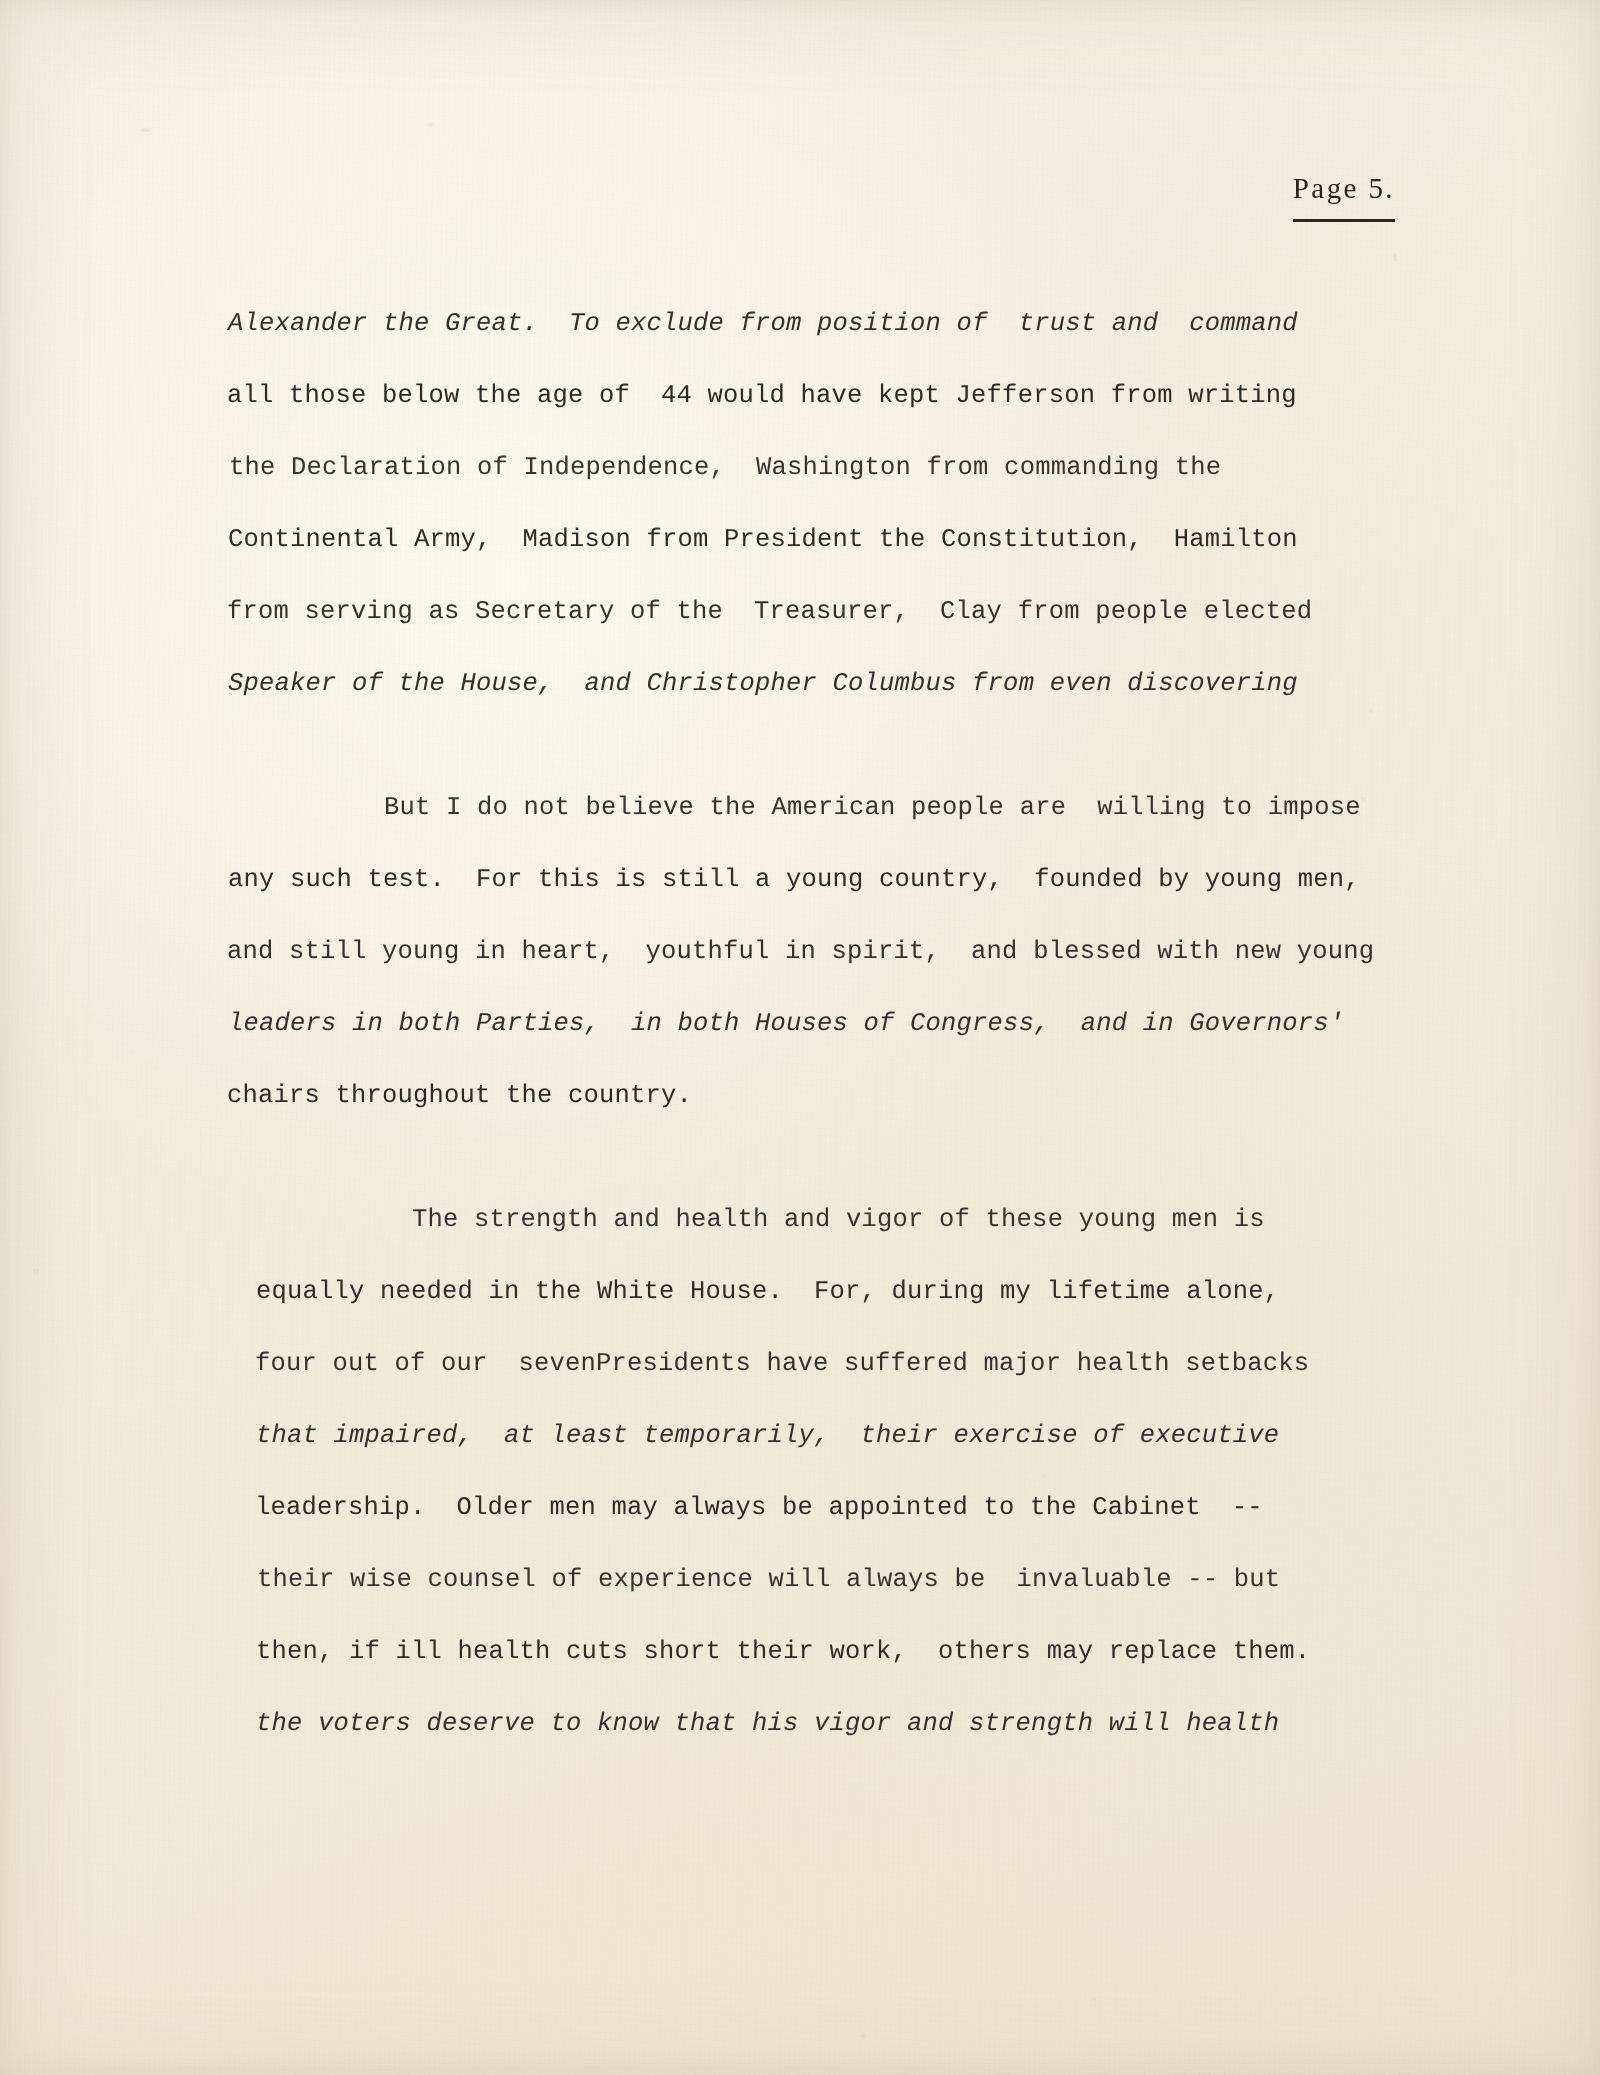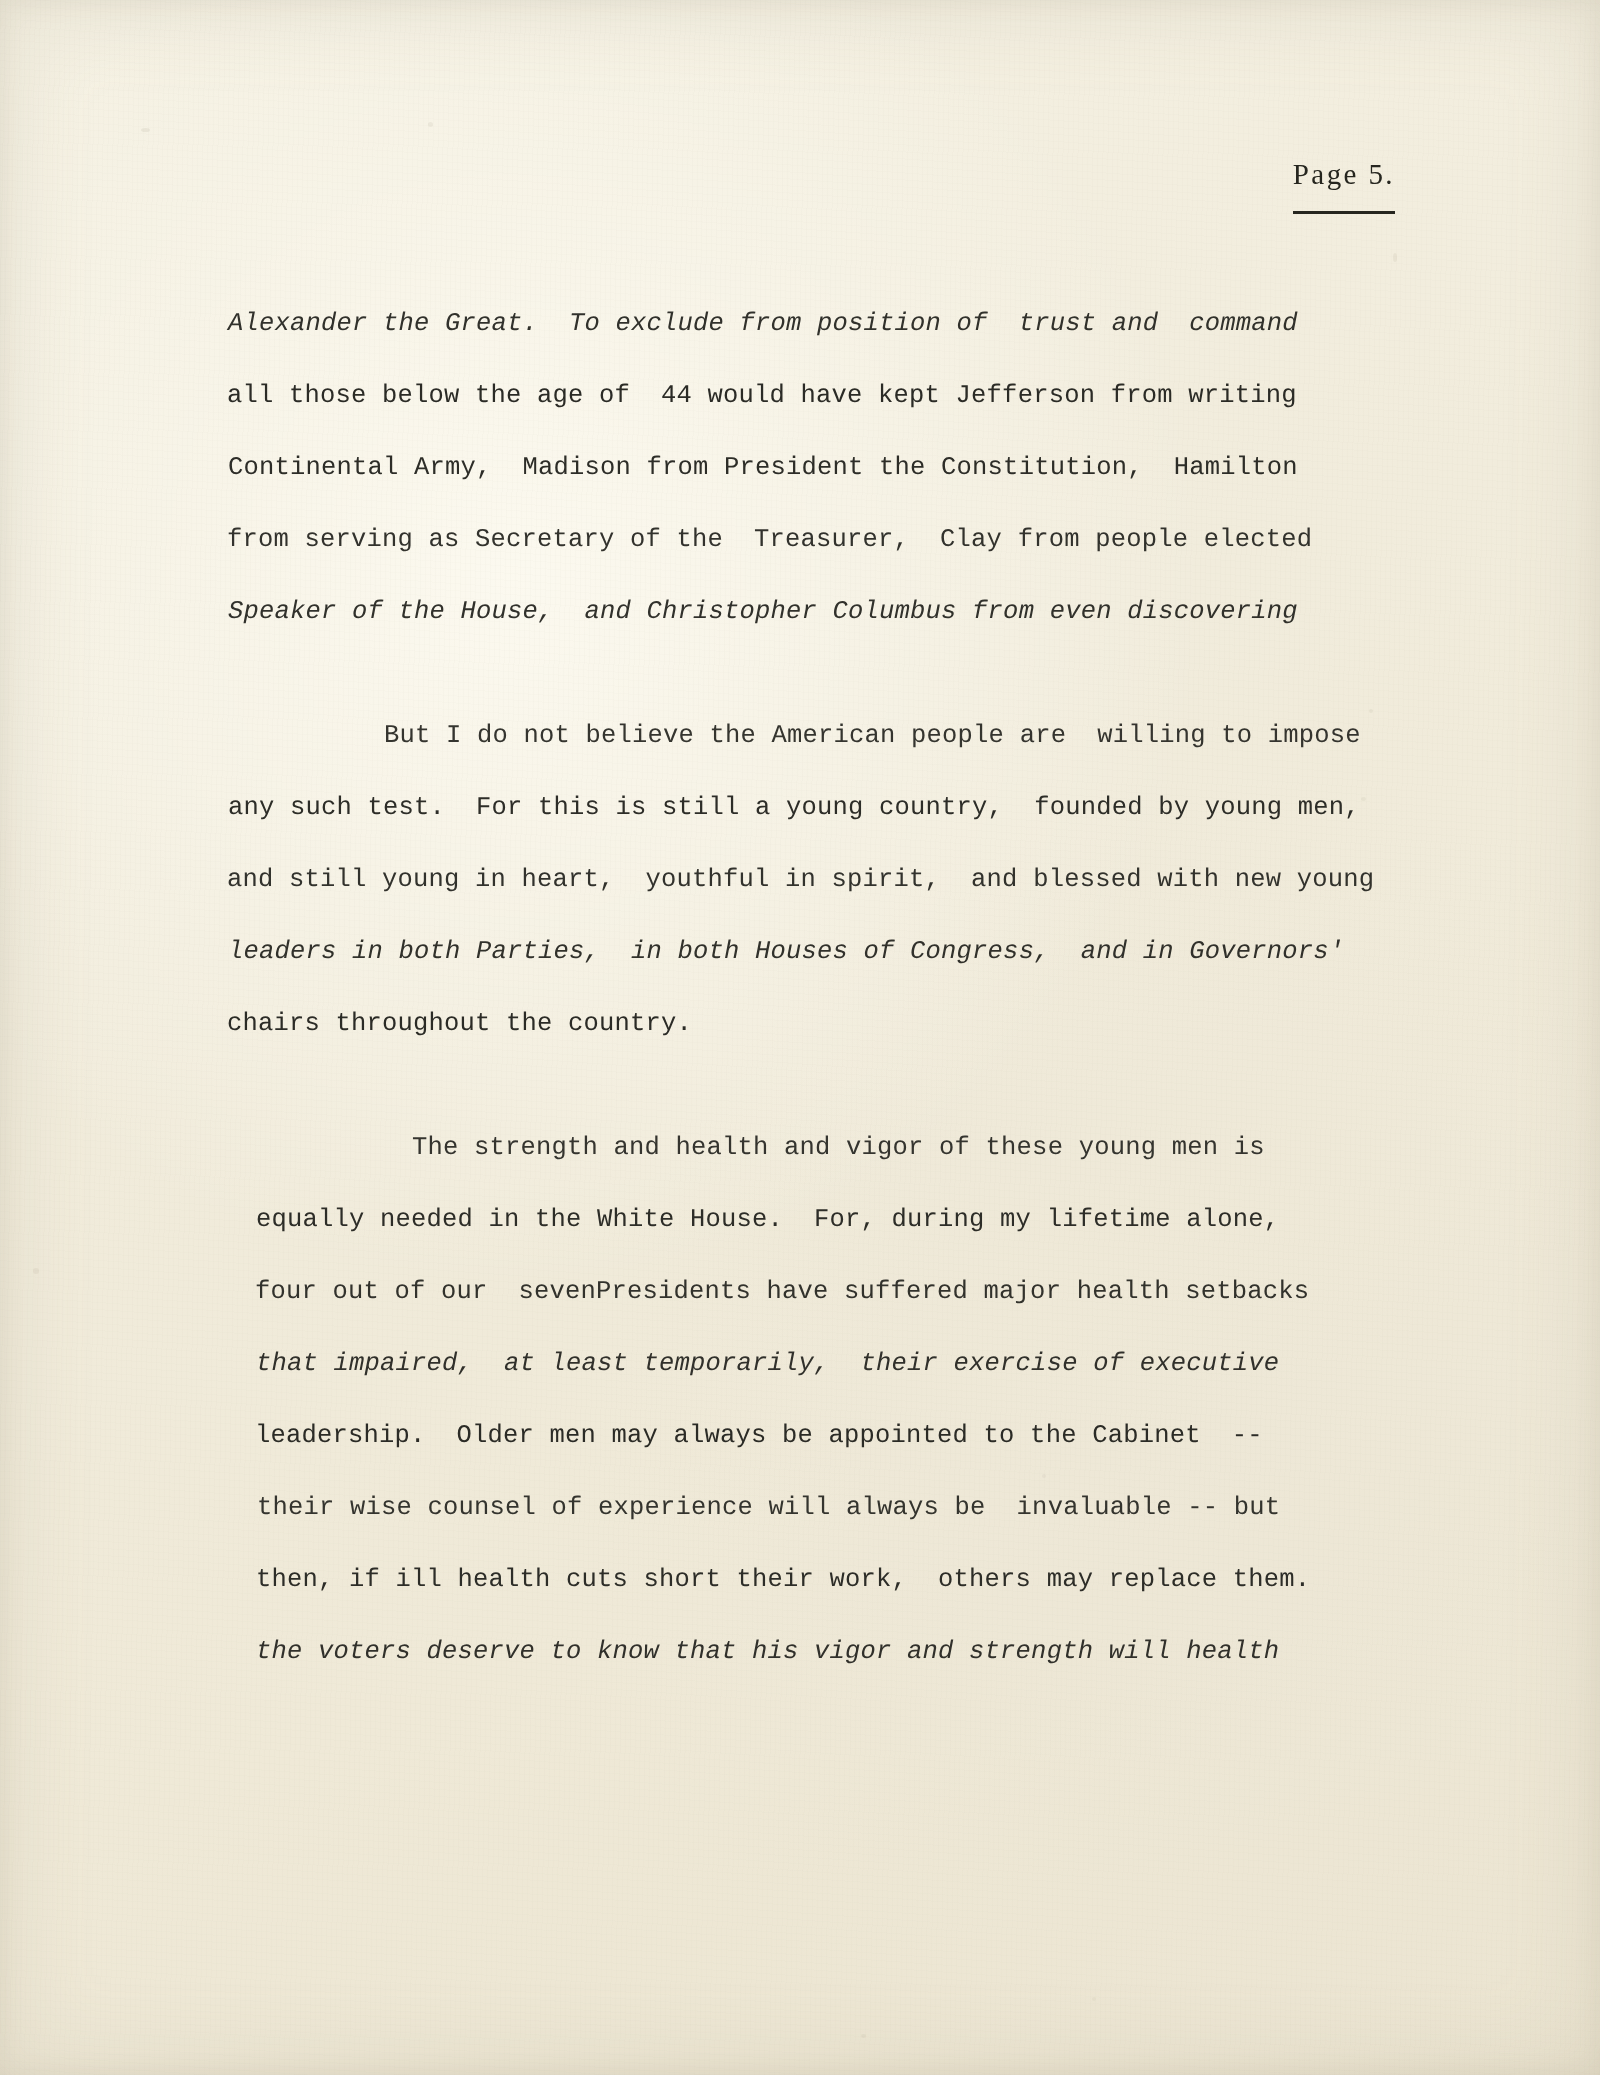--- a/index.html
+++ b/index.html
@@ -54,28 +54,28 @@
 
   
   .sheet-content {
     position: absolute;
     inset: 0;
     z-index: 5;
   }
 
   .page-header {
     position: absolute;
-    top: 158px;
+    top: 172px;
     right: 205px;
     font-size: 29px;
     letter-spacing: 2.4px;
     color: #26261f;
     font-family: "Liberation Serif", "DejaVu Serif", serif;
     font-weight: 400;
-    padding-bottom: 20px;
+    padding-bottom: 14px;
     border-bottom: 3px solid #26261f;
     white-space: nowrap;
   }
 
   .body-block {
     position: absolute;
     left: 228px;
     top: 288px;
     width: 1180px;
   }
@@ -123,20 +123,21 @@
 
 <div class="sheet-content">
 
   <div class="page-header">Page 5.</div>
 
   <div class="body-block">
 
     <div class="para">
       <div class="tline j1">Alexander the Great.  To exclude from position of  trust and  command</div>
       <div class="tline j2">all those below the age of  44 would have kept Jefferson from writing</div>
+      <div class="tline j3">the Declaration of Independence,  Washington from commanding the</div>
       <div class="tline j4">Continental Army,  Madison from President the Constitution,  Hamilton</div>
       <div class="tline j5">from serving as Secretary of the  Treasurer,  Clay from people elected</div>
       <div class="tline j1">Speaker of the House,  and Christopher Columbus from even discovering</div>
     </div>
 
     <div class="para">
       <div class="tline j3">          But I do not believe the American people are  willing to impose</div>
       <div class="tline j4">any such test.  For this is still a young country,  founded by young men,</div>
       <div class="tline j5">and still young in heart,  youthful in spirit,  and blessed with new young</div>
       <div class="tline j1">leaders in both Parties,  in both Houses of Congress,  and in Governors'</div>

